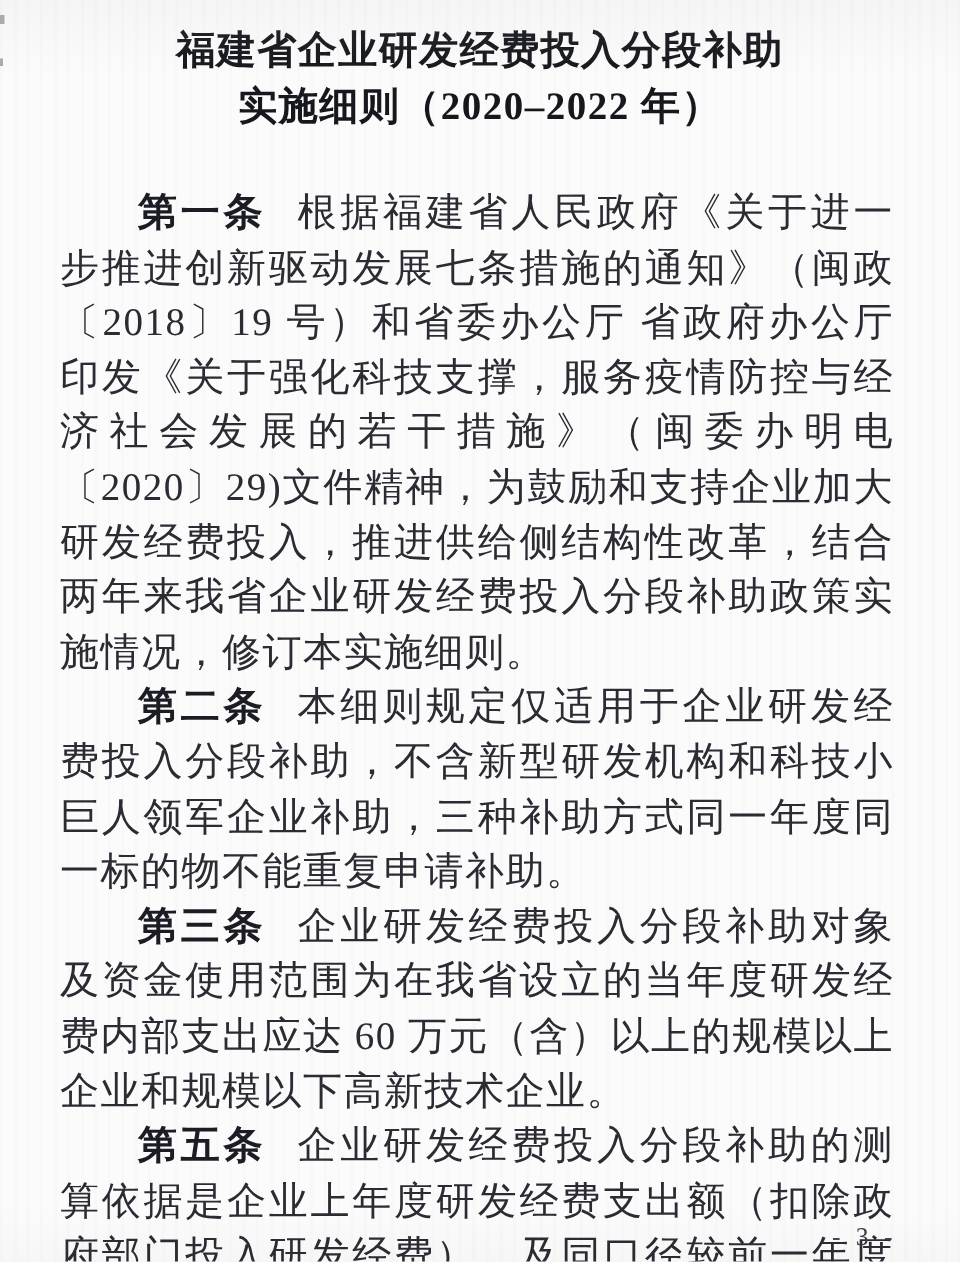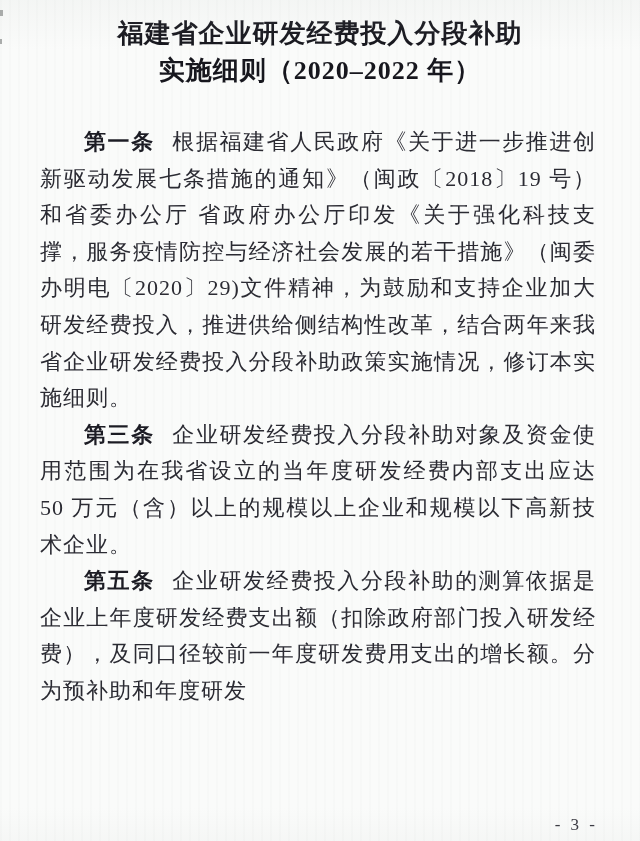--- a/index.html
+++ b/index.html
@@ -52,21 +52,21 @@
   .doc-body {
     position: absolute;
     top: 124px;
     left: 40px;
     width: 556px;
   }
   .article {
     margin: 0;
     text-indent: 2em;
     text-align: justify;
-    font-size: 22px;
+    font-size: 26px;
     line-height: 36.6px;
     letter-spacing: 1px;
     color: #2b2b33;
     font-family: Liberation Serif, serif;
   }
   .article-label {
     font-weight: bold;
     margin-right: 0.8em;
     color: #1c1c24;
   }
@@ -88,18 +88,19 @@
   <div class="scan-speck-a"></div>
   <div class="scan-speck-b"></div>
 
   <h1 class="doc-title">
     <span class="title-line">福建省企业研发经费投入分段补助</span>
     <span class="title-line">实施细则（2020–2022 年）</span>
   </h1>
 
   <div class="doc-body">
     <p class="article"><span class="article-label">第一条</span><span class="article-text">根据福建省人民政府《关于进一步推进创新驱动发展七条措施的通知》（闽政〔2018〕19 号）和省委办公厅 省政府办公厅印发《关于强化科技支撑，服务疫情防控与经济社会发展的若干措施》（闽委办明电〔2020〕29)文件精神，为鼓励和支持企业加大研发经费投入，推进供给侧结构性改革，结合两年来我省企业研发经费投入分段补助政策实施情况，修订本实施细则。</span></p>
-    <p class="article"><span class="article-label">第三条</span><span class="article-text">企业研发经费投入分段补助对象及资金使用范围为在我省设立的当年度研发经费内部支出应达 50 万元（含）以上的规模以上企业和规模以下高新技术企业。</span></p>
+    <p class="article"><span class="article-label">第二条</span><span class="article-text">本细则规定仅适用于企业研发经费投入分段补助，不含新型研发机构和科技小巨人领军企业补助，三种补助方式同一年度同一标的物不能重复申请补助。</span></p>
+    <p class="article"><span class="article-label">第三条</span><span class="article-text">企业研发经费投入分段补助对象及资金使用范围为在我省设立的当年度研发经费内部支出应达 60 万元（含）以上的规模以上企业和规模以下高新技术企业。</span></p>
     <p class="article"><span class="article-label">第五条</span><span class="article-text">企业研发经费投入分段补助的测算依据是企业上年度研发经费支出额（扣除政府部门投入研发经费），及同口径较前一年度研发费用支出的增长额。分为预补助和年度研发</span></p>
   </div>
 
   <div class="page-number">- 3 -</div>
 </div>
 
 </body></html>

